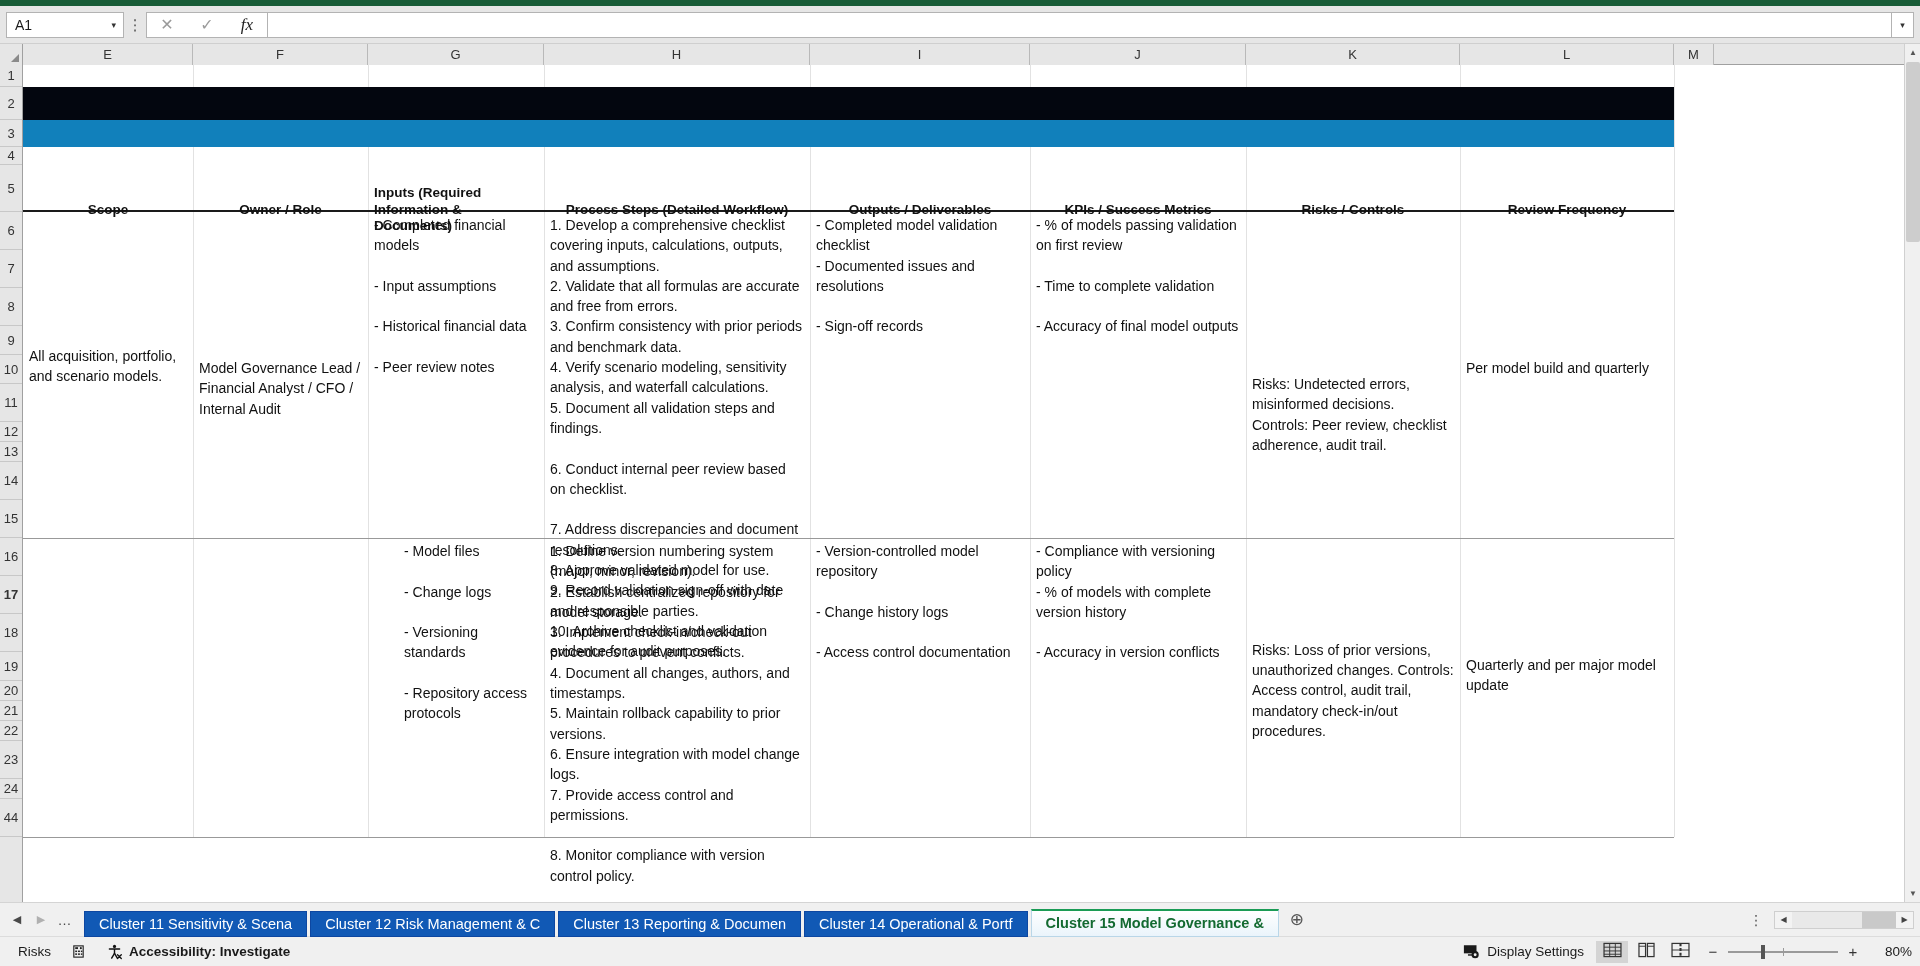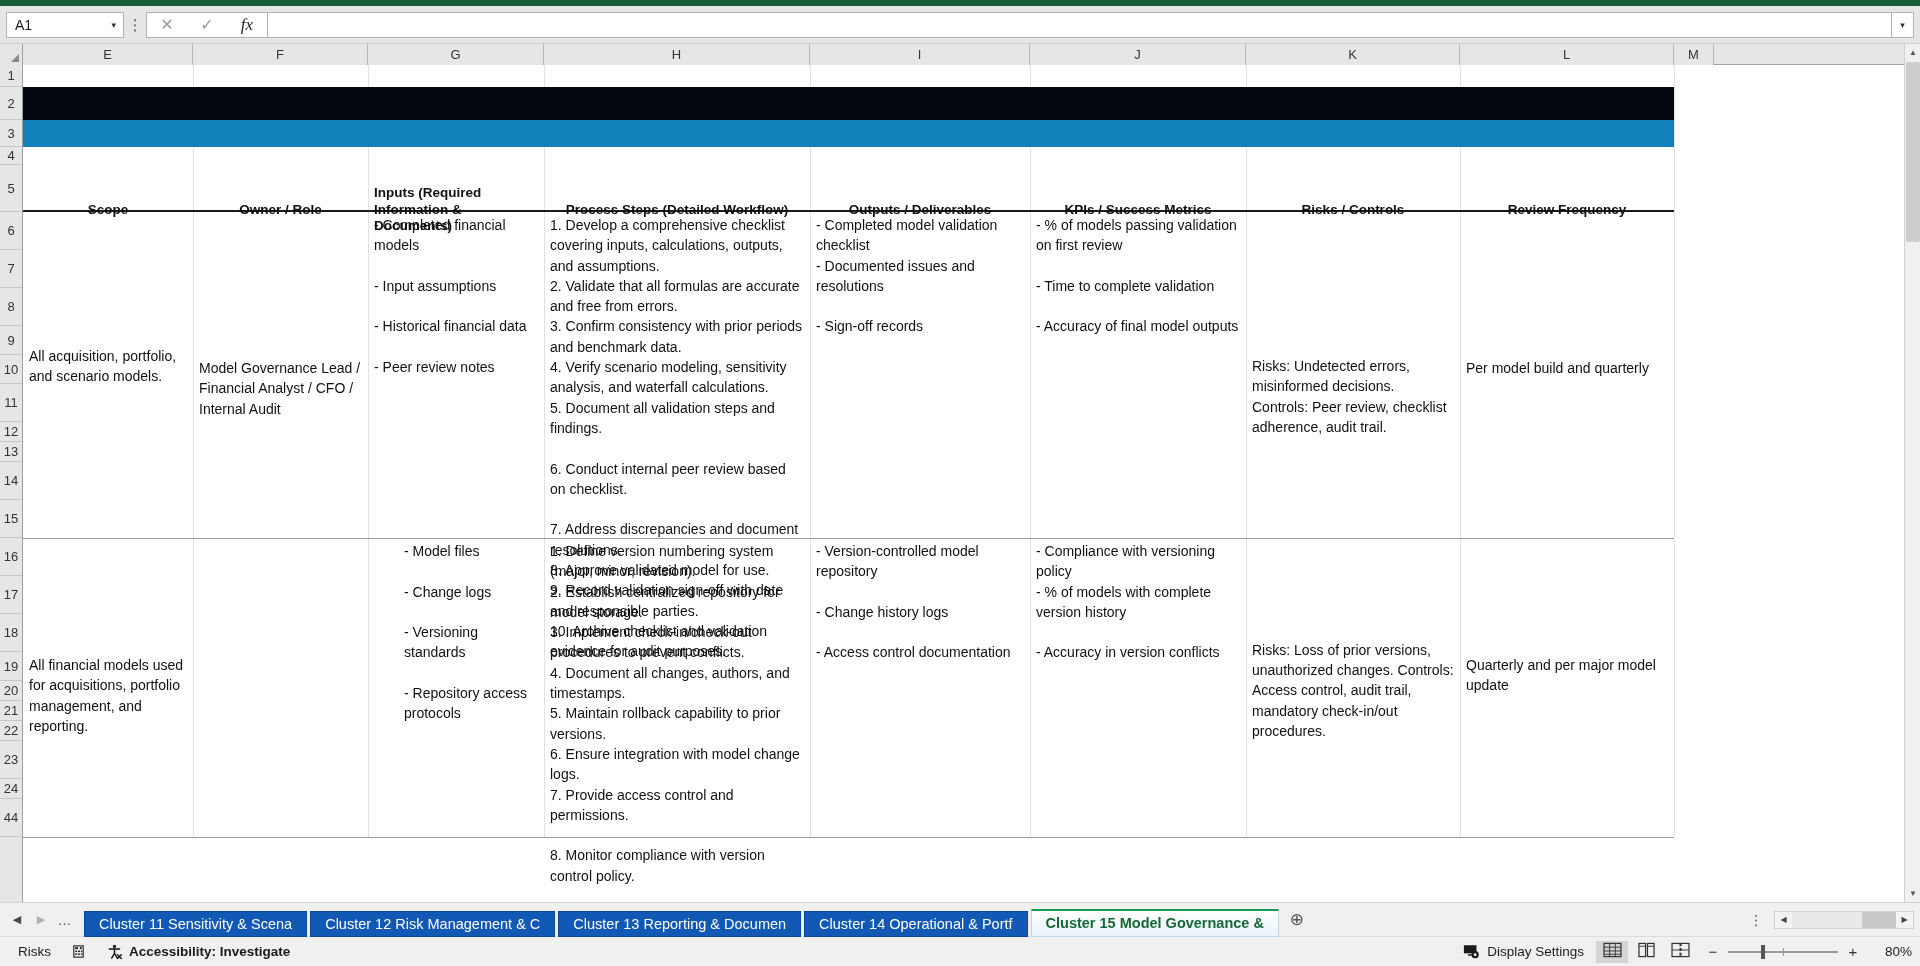--- a/index.html
+++ b/index.html
@@ -335,21 +335,21 @@
         <div class="row-head" style="height: 38px;">7</div>
         <div class="row-head" style="height: 38px;">8</div>
         <div class="row-head" style="height: 29px;">9</div>
         <div class="row-head" style="height: 29px;">10</div>
         <div class="row-head" style="height: 38px;">11</div>
         <div class="row-head" style="height: 20px;">12</div>
         <div class="row-head" style="height: 20px;">13</div>
         <div class="row-head" style="height: 38px;">14</div>
         <div class="row-head" style="height: 38px;">15</div>
         <div class="row-head" style="height: 38px;">16</div>
-        <div class="row-head" style="height: 38px;">17</div>
+        <div class="row-head" style="height: 38px; font-weight: bold;">17</div>
         <div class="row-head" style="height: 38px;">18</div>
         <div class="row-head" style="height: 29px;">19</div>
         <div class="row-head" style="height: 20px;">20</div>
         <div class="row-head" style="height: 20px;">21</div>
         <div class="row-head" style="height: 20px;">22</div>
         <div class="row-head" style="height: 38px;">23</div>
         <div class="row-head" style="height: 20px;">24</div>
         <div class="row-head" style="height: 38px;">44</div>
       </div>
     <div class="sheet" id="sheet">
@@ -396,24 +396,23 @@
 10. Archive checklist and validation evidence for audit purposes.</div>
         <div class="cell" style="left: 787px; top: 147px; width: 220px;">- Completed model validation checklist
 - Documented issues and resolutions
 
 - Sign-off records</div>
         <div class="cell" style="left: 1007px; top: 147px; width: 216px;">- % of models passing validation on first review
 
 - Time to complete validation
 
 - Accuracy of final model outputs</div>
-        <div class="cell" style="left: 1223px; top: 288px; width: 214px;">Risks: Undetected errors, misinformed decisions. Controls: Peer review, checklist adherence, audit trail.</div>
+        <div class="cell" style="left: 1223px; top: 306px; width: 214px;">Risks: Undetected errors, misinformed decisions. Controls: Peer review, checklist adherence, audit trail.</div>
         <div class="cell" style="left: 1437px; top: 290px; width: 214px;">Per model build and quarterly</div>
         <div class="rowsep" style="top: 473px; width: 1651px;"></div>
-        <div class="cell" style="left: 0px; top: 587px; width: 170px;">All financial models used for acquisitions, portfolio management, and reporting.</div>
         <div class="cell" style="left: 345px; top: 473px; width: 176px; padding-left: 36px;">- Model files
 
 - Change logs
 
 - Versioning standards
 
 - Repository access protocols</div>
         <div class="cell" style="left: 521px; top: 473px; width: 266px;">1. Define version numbering system (major, minor, revision).
 2. Establish centralized repository for model storage.
 3. Implement check-in/check-out procedures to prevent conflicts.

